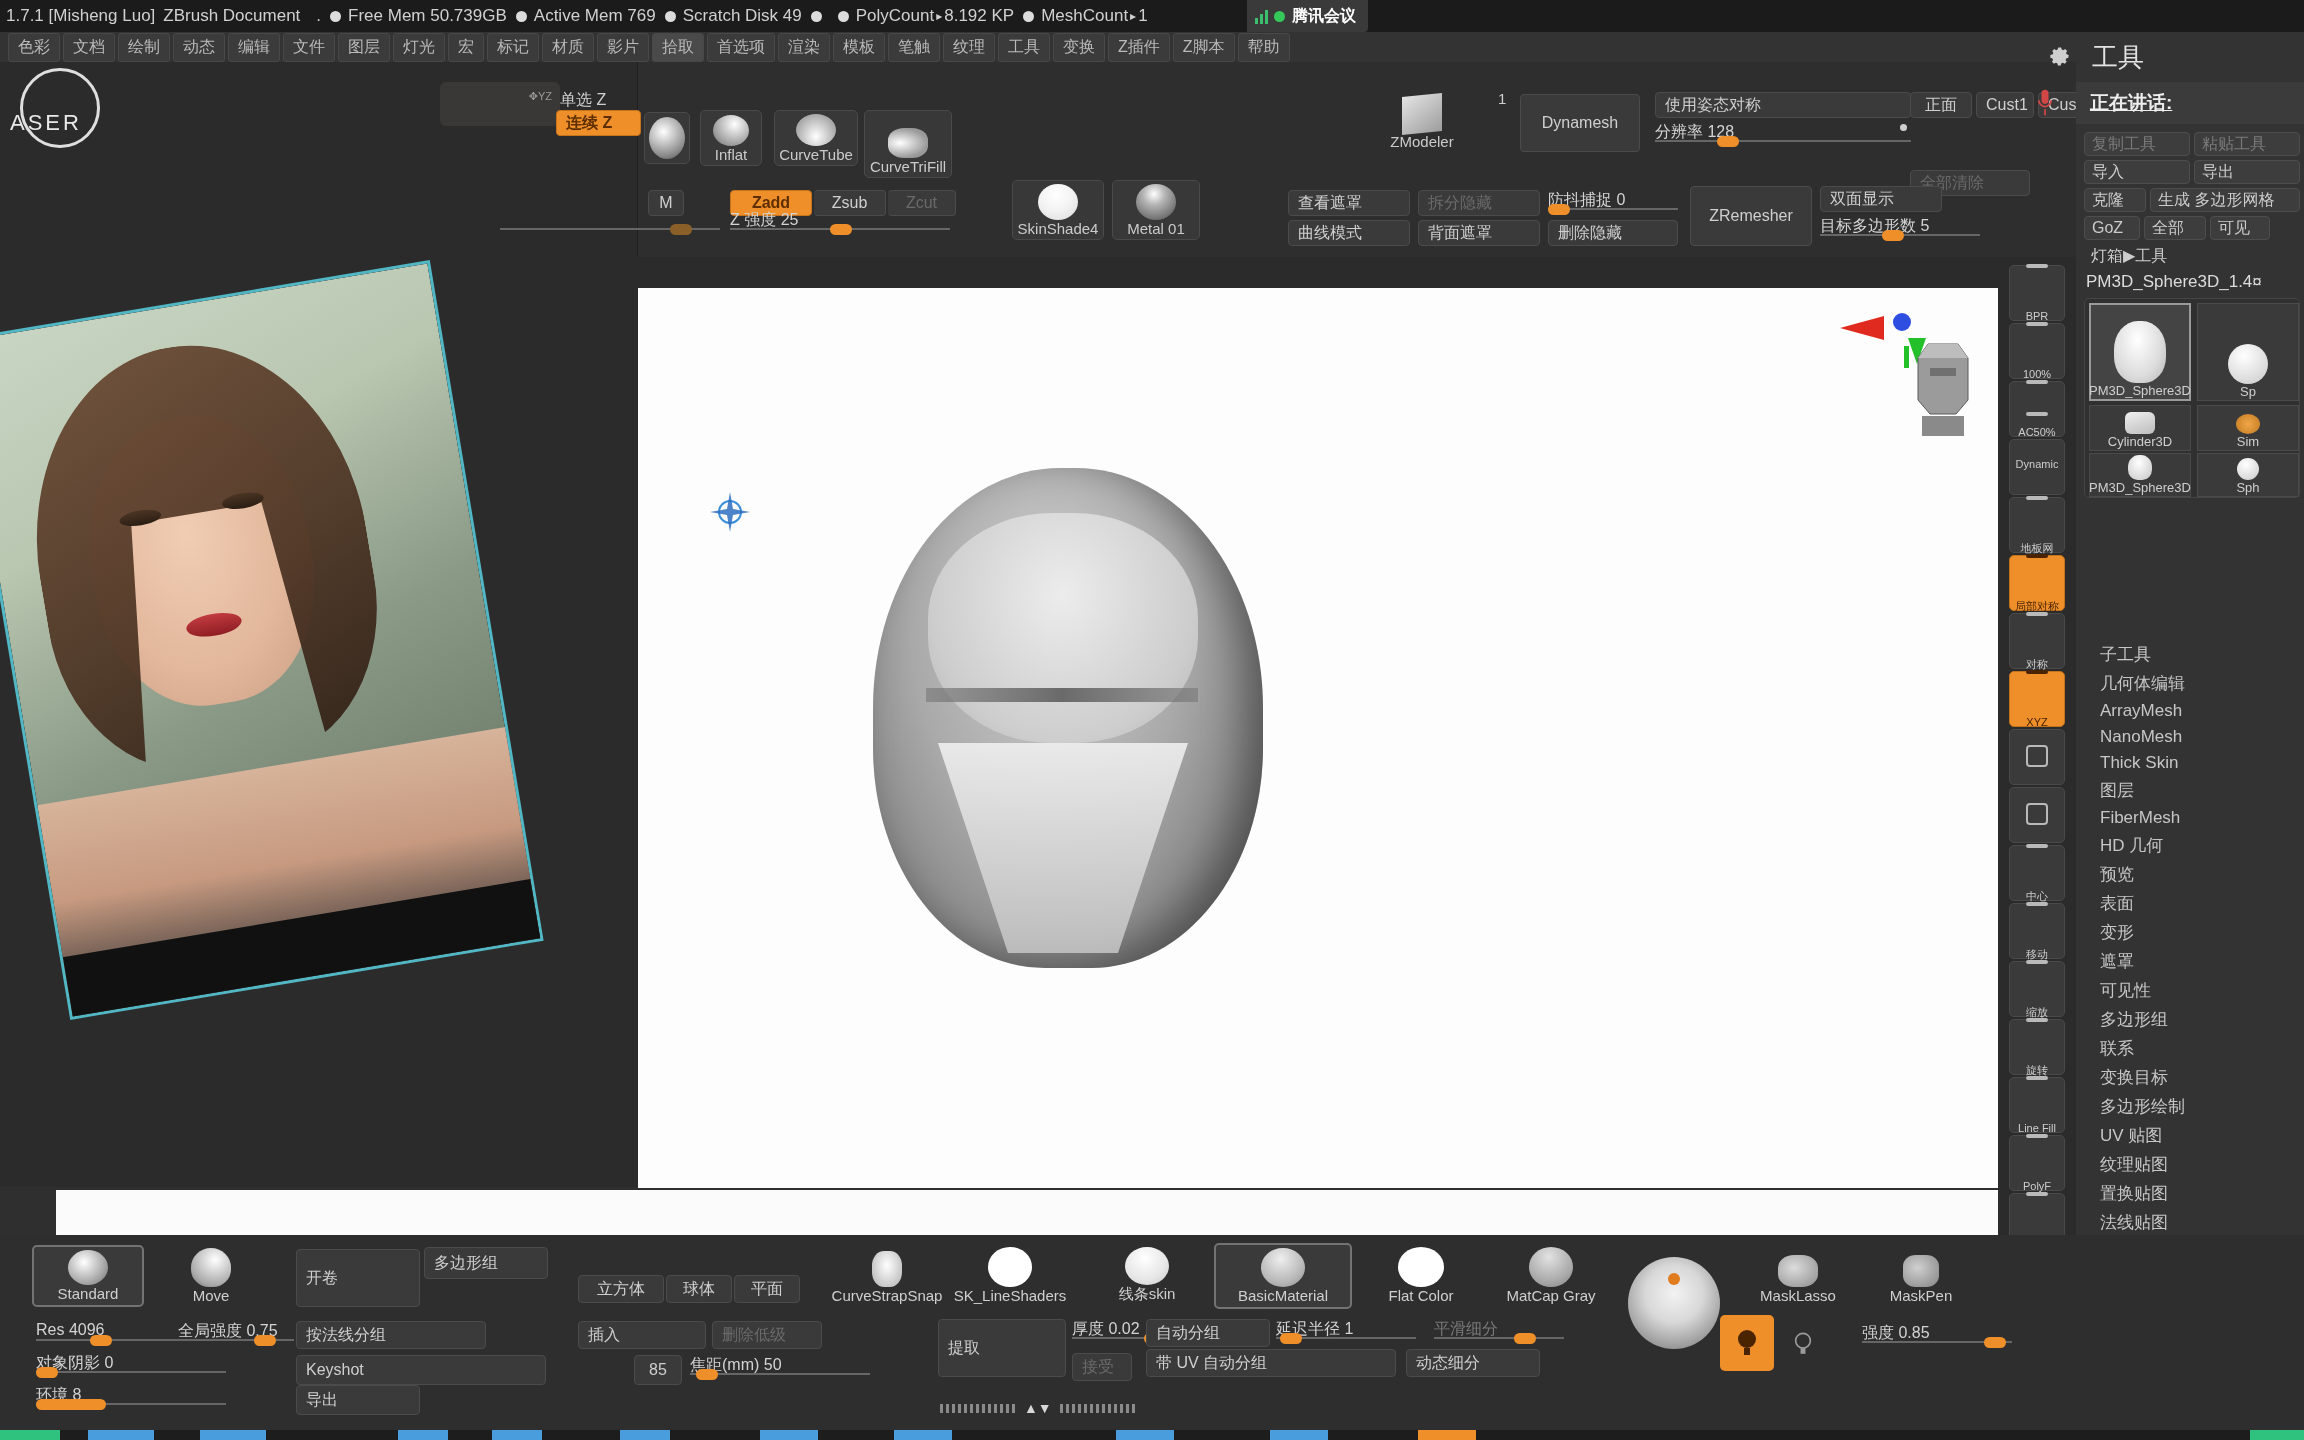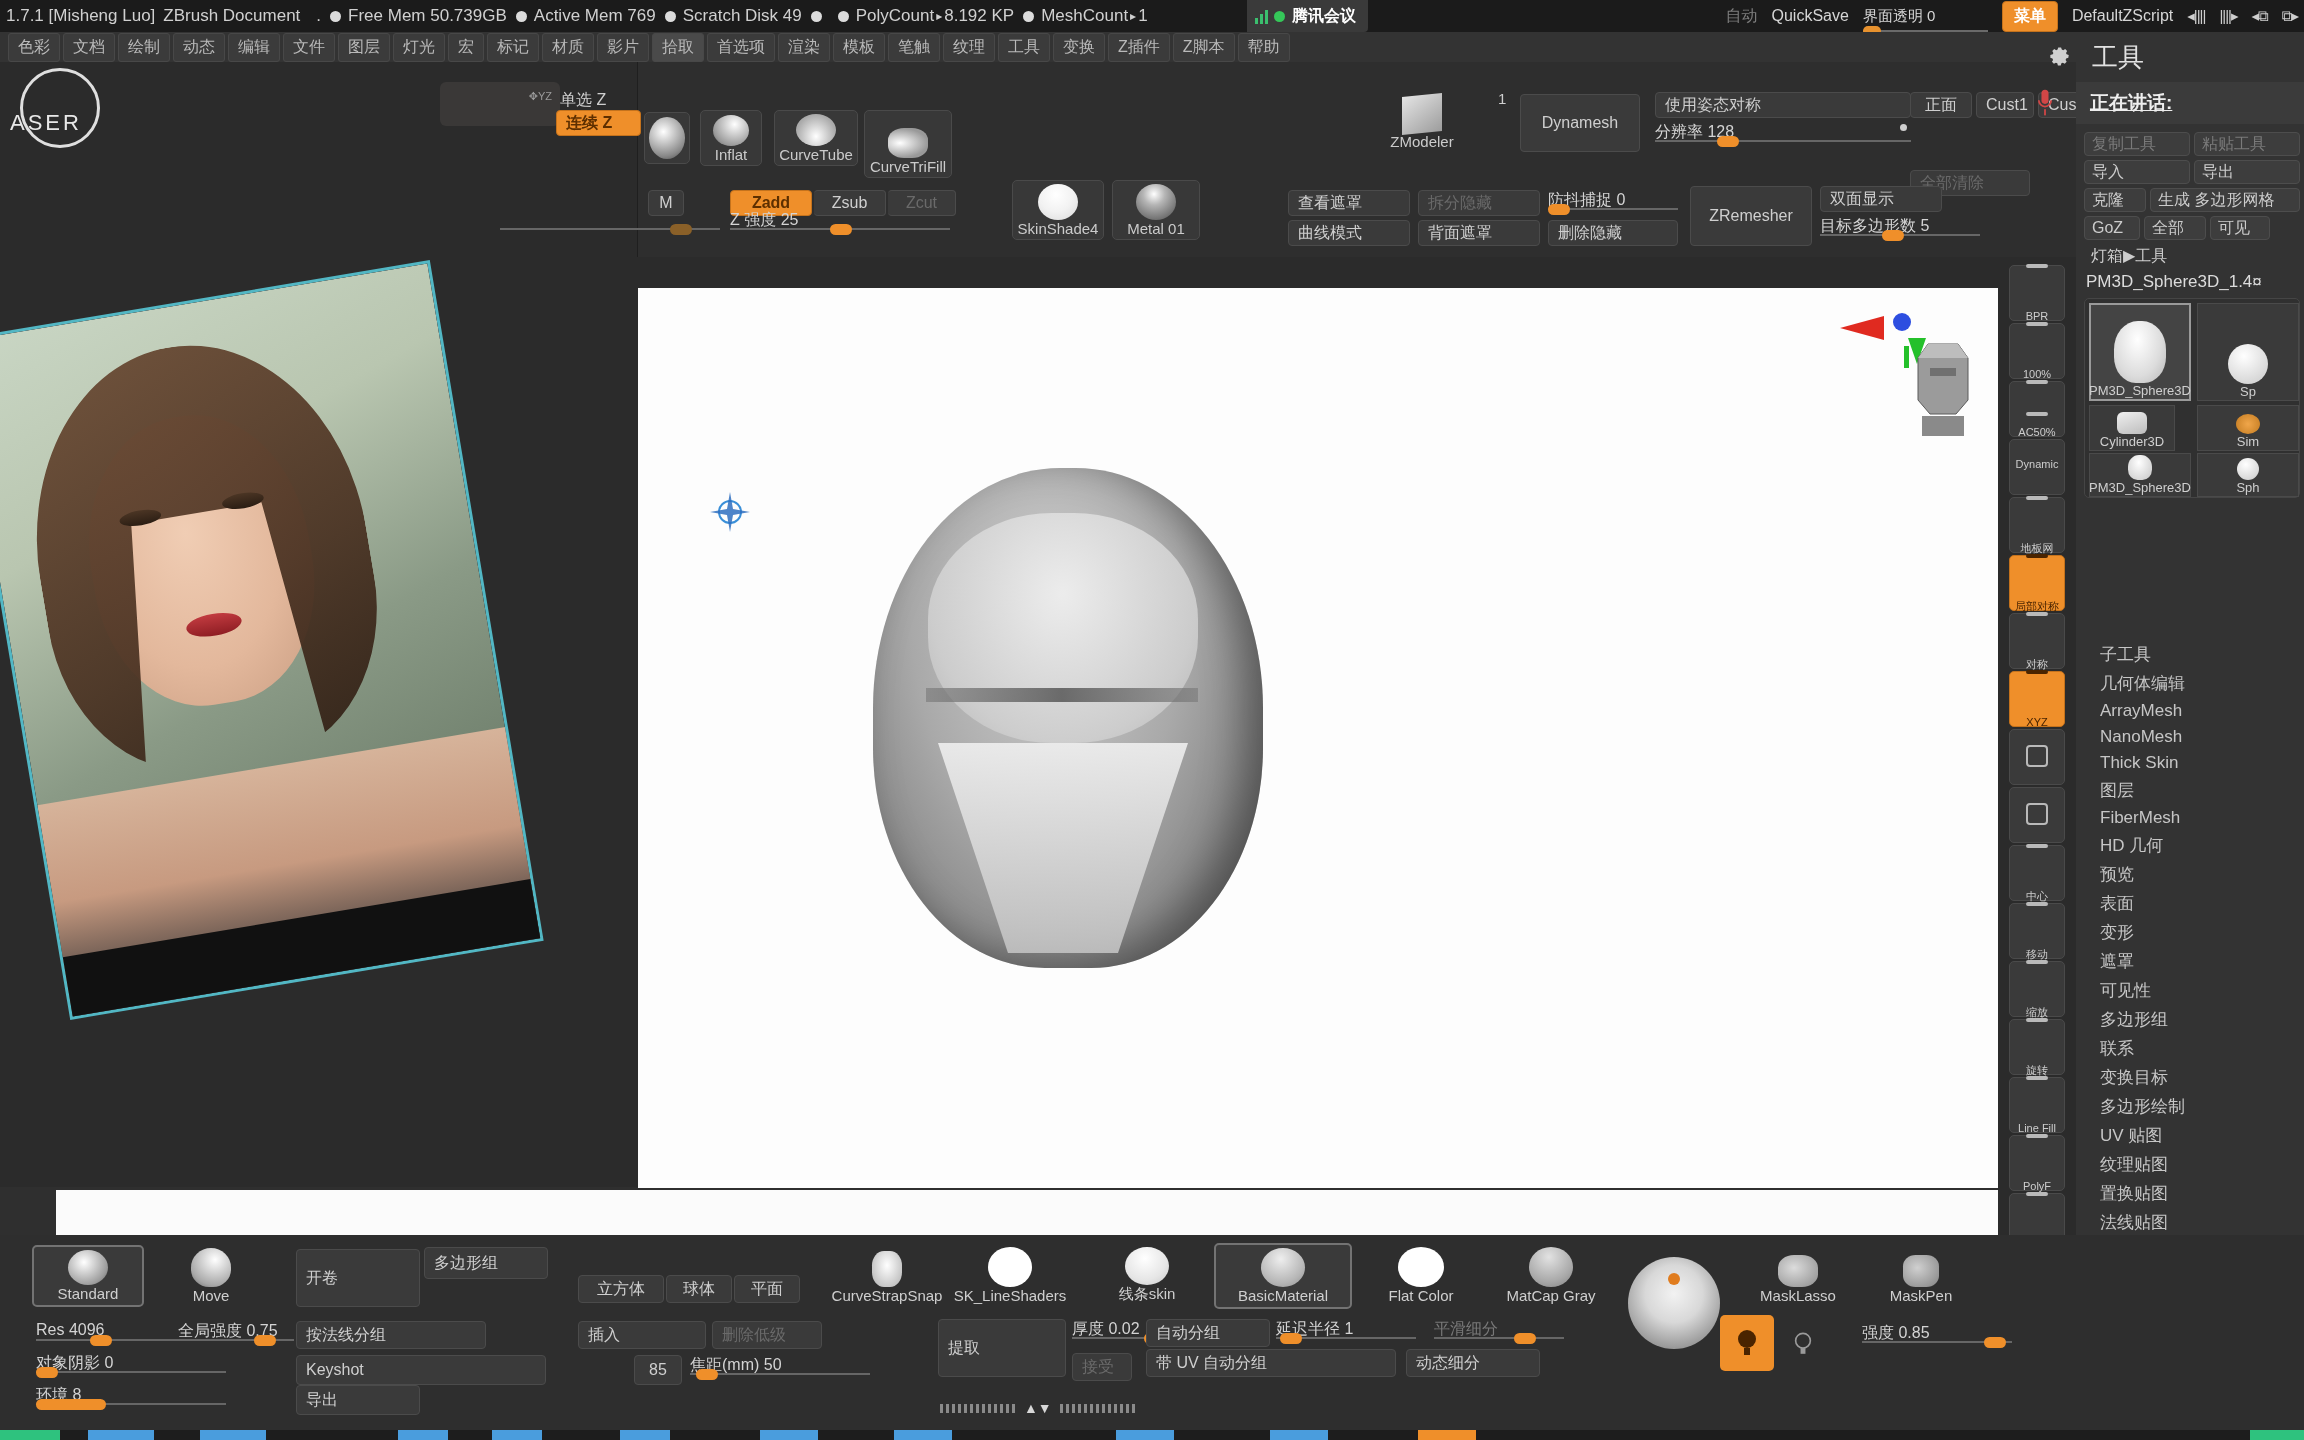--- a/index.html
+++ b/index.html
@@ -165,35 +165,20 @@
   <div class="tencent">
     <span class="bars">
       <i style="height:6px"></i>
         <i style="height:10px"></i>
         <i style="height:14px"></i>
     </span>
     <span class="grn"></span>
     <span class="lbl">腾讯会议</span>
   </div>
 
-  <div class="tb-right">
-    <span class="dim">自动</span>
-    <span class="lt">QuickSave</span>
-    <span class="slider-mini">
-      <span class="lab">界面透明 0</span>
-      <span class="trk"></span>
-      <span class="knb"></span>
-    </span>
-    <span class="orange-btn">菜单</span>
-    <span class="lt">DefaultZScript</span>
-    <span class="zs-arrows">◂||||</span>
-    <span class="zs-arrows">||||▸</span>
-    <span class="zs-arrows">◂⧉</span>
-    <span class="zs-arrows">⧉▸</span>
-  </div>
 
   <div class="menubar" id="menubar">
       <div class="mi">色彩</div>
       <div class="mi">文档</div>
       <div class="mi">绘制</div>
       <div class="mi">动态</div>
       <div class="mi">编辑</div>
       <div class="mi">文件</div>
       <div class="mi">图层</div>
       <div class="mi">灯光</div>
@@ -476,21 +461,21 @@
 
     <div class="thumbgrid" style="top:266px; height:200px;">
       <div class="tg sel" style="left:4px; top:4px; width:102px; height:98px;">
         <div style="width:52px;height:62px;border-radius:46% 46% 42% 42%;background:radial-gradient(ellipse at 45% 30%,#fff,#dcdcdc 60%,#b6b6b6);margin:4px auto 0;"></div>
         <span class="cp">PM3D_Sphere3D</span>
       </div>
       <div class="tg" style="left:112px; top:4px; width:102px; height:98px;">
         <div style="width:40px;height:40px;border-radius:50%;background:radial-gradient(circle at 40% 30%,#fff,#c9c9c9);margin:10px auto 0;"></div>
         <span class="cp">Sp</span>
       </div>
-      <div class="tg" style="left:4px; top:106px; width:86px; height:46px;">
+      <div class="tg" style="left:4px; top:106px; width:102px; height:46px;">
         <div style="width:30px;height:22px;border-radius:6px;background:linear-gradient(160deg,#f0f0f0,#bcbcbc);margin:3px auto 0;"></div>
         <span class="cp">Cylinder3D</span>
       </div>
       <div class="tg" style="left:112px; top:106px; width:102px; height:46px;">
         <div style="width:24px;height:20px;border-radius:50%;background:radial-gradient(circle,#f0a64a,#c27a20);margin:3px auto 0;"></div>
         <span class="cp">Sim</span>
       </div>
       <div class="tg" style="left:4px; top:154px; width:102px; height:44px;">
         <div style="width:24px;height:26px;border-radius:46% 46% 40% 40%;background:radial-gradient(ellipse at 45% 30%,#fff,#c5c5c5);margin:1px auto 0;"></div>
         <span class="cp">PM3D_Sphere3D</span>

